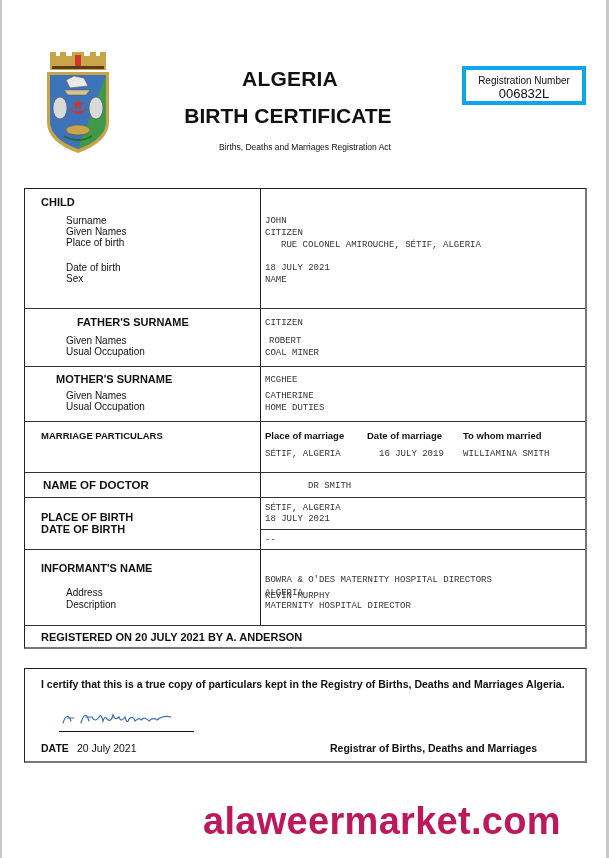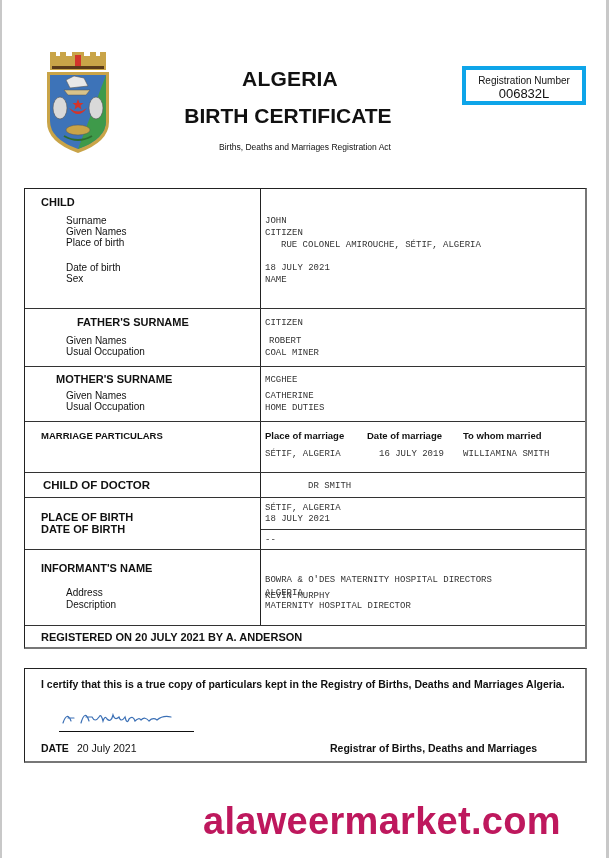--- a/index.html
+++ b/index.html
@@ -114,21 +114,21 @@
     <div class="hd" style="left:16px; top:8px; font-size:9.5px;">MARRIAGE PARTICULARS</div>
     <div class="subh" style="left:240px; top:8px;">Place of marriage</div>
     <div class="subh" style="left:342px; top:8px;">Date of marriage</div>
     <div class="subh" style="left:438px; top:8px;">To whom married</div>
     <div class="mono" style="left:240px; top:26px;">SÉTIF, ALGERIA</div>
     <div class="mono" style="left:354px; top:26px;">16 JULY 2019</div>
     <div class="mono" style="left:438px; top:26px;">WILLIAMINA SMITH</div>
   </div>
 
   <div class="row" style="top:284px; height:25px;">
-    <div class="hd" style="left:18px; top:6px; font-size:11.5px;">CHILD OF DOCTOR</div>
+    <div class="hd" style="left:18px; top:6px; font-size:11.5px;">NAME OF DOCTOR</div>
     <div class="mono" style="left:240px; top:7px;padding-left:43px;">DR SMITH</div>
   </div>
 
   <div class="row" style="top:309px; height:52px;">
     <div class="hd" style="left:16px; top:13px;">PLACE OF BIRTH</div>
     <div class="hd" style="left:16px; top:25px;">DATE OF BIRTH</div>
     <div class="mono" style="left:240px; top:4px;">SÉTIF, ALGERIA</div>
     <div class="mono" style="left:240px; top:15px;">18 JULY 2021</div>
     <div class="inner-line" style="top:31px;"></div>
     <div class="mono" style="left:240px; top:36px;">--</div>

